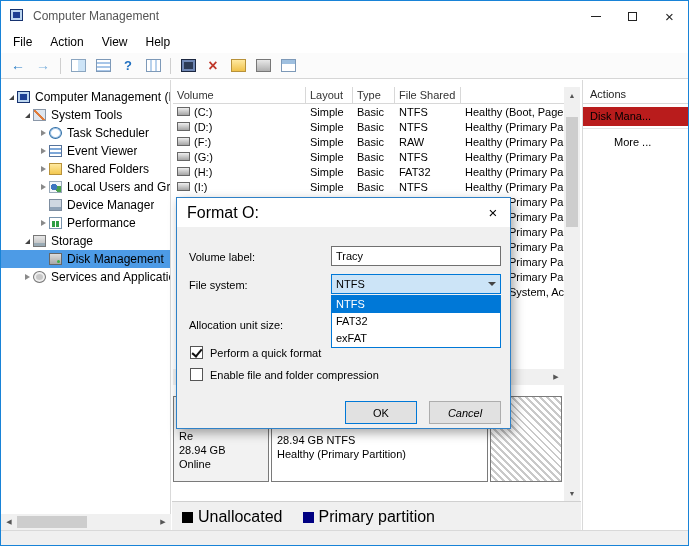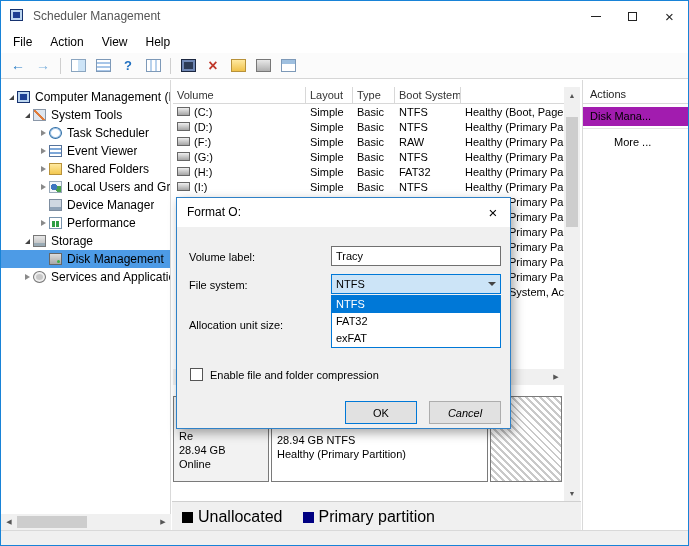--- a/index.html
+++ b/index.html
@@ -86,30 +86,30 @@
   .disk-mid { left: 99px; width: 217px; background: #fff; padding: 36px 0 0 5px; line-height: 14px; }
   .disk-mid .pstrip { position: absolute; left: 0; top: 0; right: 0; height: 7px; background: #000082; }
   .disk-right { left: 318px; width: 72px; background: repeating-linear-gradient(45deg, #fff 0 3px, #c9c9c9 3px 5px); }
   .legend { position: absolute; left: 0; top: 421px; width: 409px; height: 29px; background: #f0f0f0; border-top: 1px solid #d0d0d0; display: flex; align-items: flex-start; gap: 20px; padding: 6px 0 0 10px; font-size: 16px; }
   .legend-item { display: flex; align-items: center; gap: 5px; }
   .swatch { width: 11px; height: 11px; display: inline-block; }
 
   
   .actions-pane { position: absolute; top: 79px; left: 581px; width: 108px; height: 450px; background: #fff; border-left: 1px solid #d9d9d9; font-size: 11px; }
   .actions-header { position: absolute; top: 6px; left: 0; right: 0; height: 18px; line-height: 17px; padding-left: 7px; border-bottom: 1px solid #d9d9d9; color: #222; }
-  .actions-item { position: absolute; top: 27px; left: 0; right: 0; height: 19px; line-height: 19px; padding-left: 7px; background: #a21caf; white-space: nowrap; overflow: hidden; }
+  .actions-item { position: absolute; top: 27px; left: 0; right: 0; height: 19px; line-height: 19px; padding-left: 7px; background: #b91c1c; white-space: nowrap; overflow: hidden; }
   .actions-sep { position: absolute; top: 48px; left: 0; right: 0; height: 1px; background: #e5e5e5; }
   .actions-more { position: absolute; top: 53px; left: 31px; line-height: 18px; white-space: nowrap; }
 
   .bottom-strip { position: absolute; left: 0; top: 529px; width: 689px; height: 16px; background: #f0f0f0; border-top: 1px solid #d9d9d9; }
 
   
   .dialog { position: absolute; left: 175px; top: 196px; width: 335px; height: 232px; background: #f0f0f0; border: 1px solid #2f81c7; box-shadow: 3px 4px 10px rgba(0,0,0,0.35); z-index: 20; font-size: 11px; }
   .dlg-titlebar { position: absolute; top: 0; left: 0; right: 0; height: 29px; background: #fff; }
-  .dlg-title { position: absolute; left: 10px; top: 0; line-height: 29px; font-size: 12px; }
+  .dlg-title { position: absolute; left: 10px; top: 0; line-height: 29px; font-size: 16px; }
   .dlg-close { position: absolute; right: 0; top: 0; width: 34px; height: 28px; display: flex; align-items: center; justify-content: center; font-size: 15px; color: #000; }
   .dlg-label { position: absolute; left: 12px; white-space: nowrap; }
   .lbl-volume { top: 53px; } .lbl-fs { top: 81px; } .lbl-alloc { top: 121px; }
   .dlg-input { position: absolute; left: 154px; top: 48px; width: 170px; height: 20px; border: 1px solid #707070; background: #fff; font-family: "Liberation Sans", sans-serif; font-size: 11px; padding-left: 4px; }
   .combo { position: absolute; left: 154px; top: 76px; width: 170px; height: 20px; background: #cce4f7; border: 1px solid #0078d7; display: flex; align-items: center; }
   .combo-text { flex: 1; padding-left: 4px; }
   .combo-arrow { width: 16px; display: flex; align-items: center; justify-content: center; }
   .combo-arrow::after { content: ""; width: 0; height: 0; border-left: 4px solid transparent; border-right: 4px solid transparent; border-top: 4px solid #444; }
   .dropdown { position: absolute; left: 154px; top: 97px; width: 170px; background: #fff; border: 1px solid #0078d7; z-index: 5; }
   .ddopt { height: 17px; line-height: 17px; padding-left: 4px; }
@@ -122,21 +122,21 @@
   .btn-ok { left: 168px; border-color: #0078d7; }
   .btn-cancel { left: 252px; font-style: italic; }
 </style>
 </head>
 <body>
 
 <div class="window">
 
   <div class="titlebar">
     <span class="title-icon ticon computer-icon"></span>
-    <span class="title-text">Scheduler Management</span>
+    <span class="title-text">Computer Management</span>
     <div class="win-controls">
       <div class="wbtn">
           <span class="glyph-min"></span>
         </div>
       <div class="wbtn">
           <span class="glyph-max"></span>
         </div>
       <div class="wbtn">
           <span class="glyph-close">×</span>
         </div>
@@ -253,21 +253,21 @@
         </div>
       <div class="sbtn">▶</div>
     </div>
   </div>
 
   <div class="main-pane">
     <div class="vheader">
         <div class="hcell c-vol">Volume</div>
         <div class="hcell c-layout">Layout</div>
         <div class="hcell c-type">Type</div>
-        <div class="hcell c-fs">Boot System</div>
+        <div class="hcell c-fs">File Shared</div>
       </div>
     <div class="vbody">
         <div class="vrow">
           <div class="vcell c-vol">
             <span class="vicon"></span>
             <span>(C:)</span>
           </div>
           <div class="vcell c-layout">Simple</div>
           <div class="vcell c-type">Basic</div>
           <div class="vcell c-fs">NTFS</div>
@@ -452,19 +452,23 @@
       <span class="combo-arrow"></span>
     </div>
     <div class="dlg-label lbl-alloc">Allocation unit size:</div>
     <div class="dropdown">
         <div class="ddopt selected">NTFS</div>
         <div class="ddopt">FAT32</div>
         <div class="ddopt">exFAT</div>
       </div>
     <div class="dlg-btn btn-ok">OK</div>
     <div class="dlg-btn btn-cancel">Cancel</div>
+  <div class="cbrow cb0">
+        <span class="cbbox checked"></span>
+        <span>Perform a quick format</span>
+      </div>
       <div class="cbrow cb1">
         <span class="cbbox"></span>
         <span>Enable file and folder compression</span>
       </div>
     </div>
 
 </div>
 
 </body></html>

